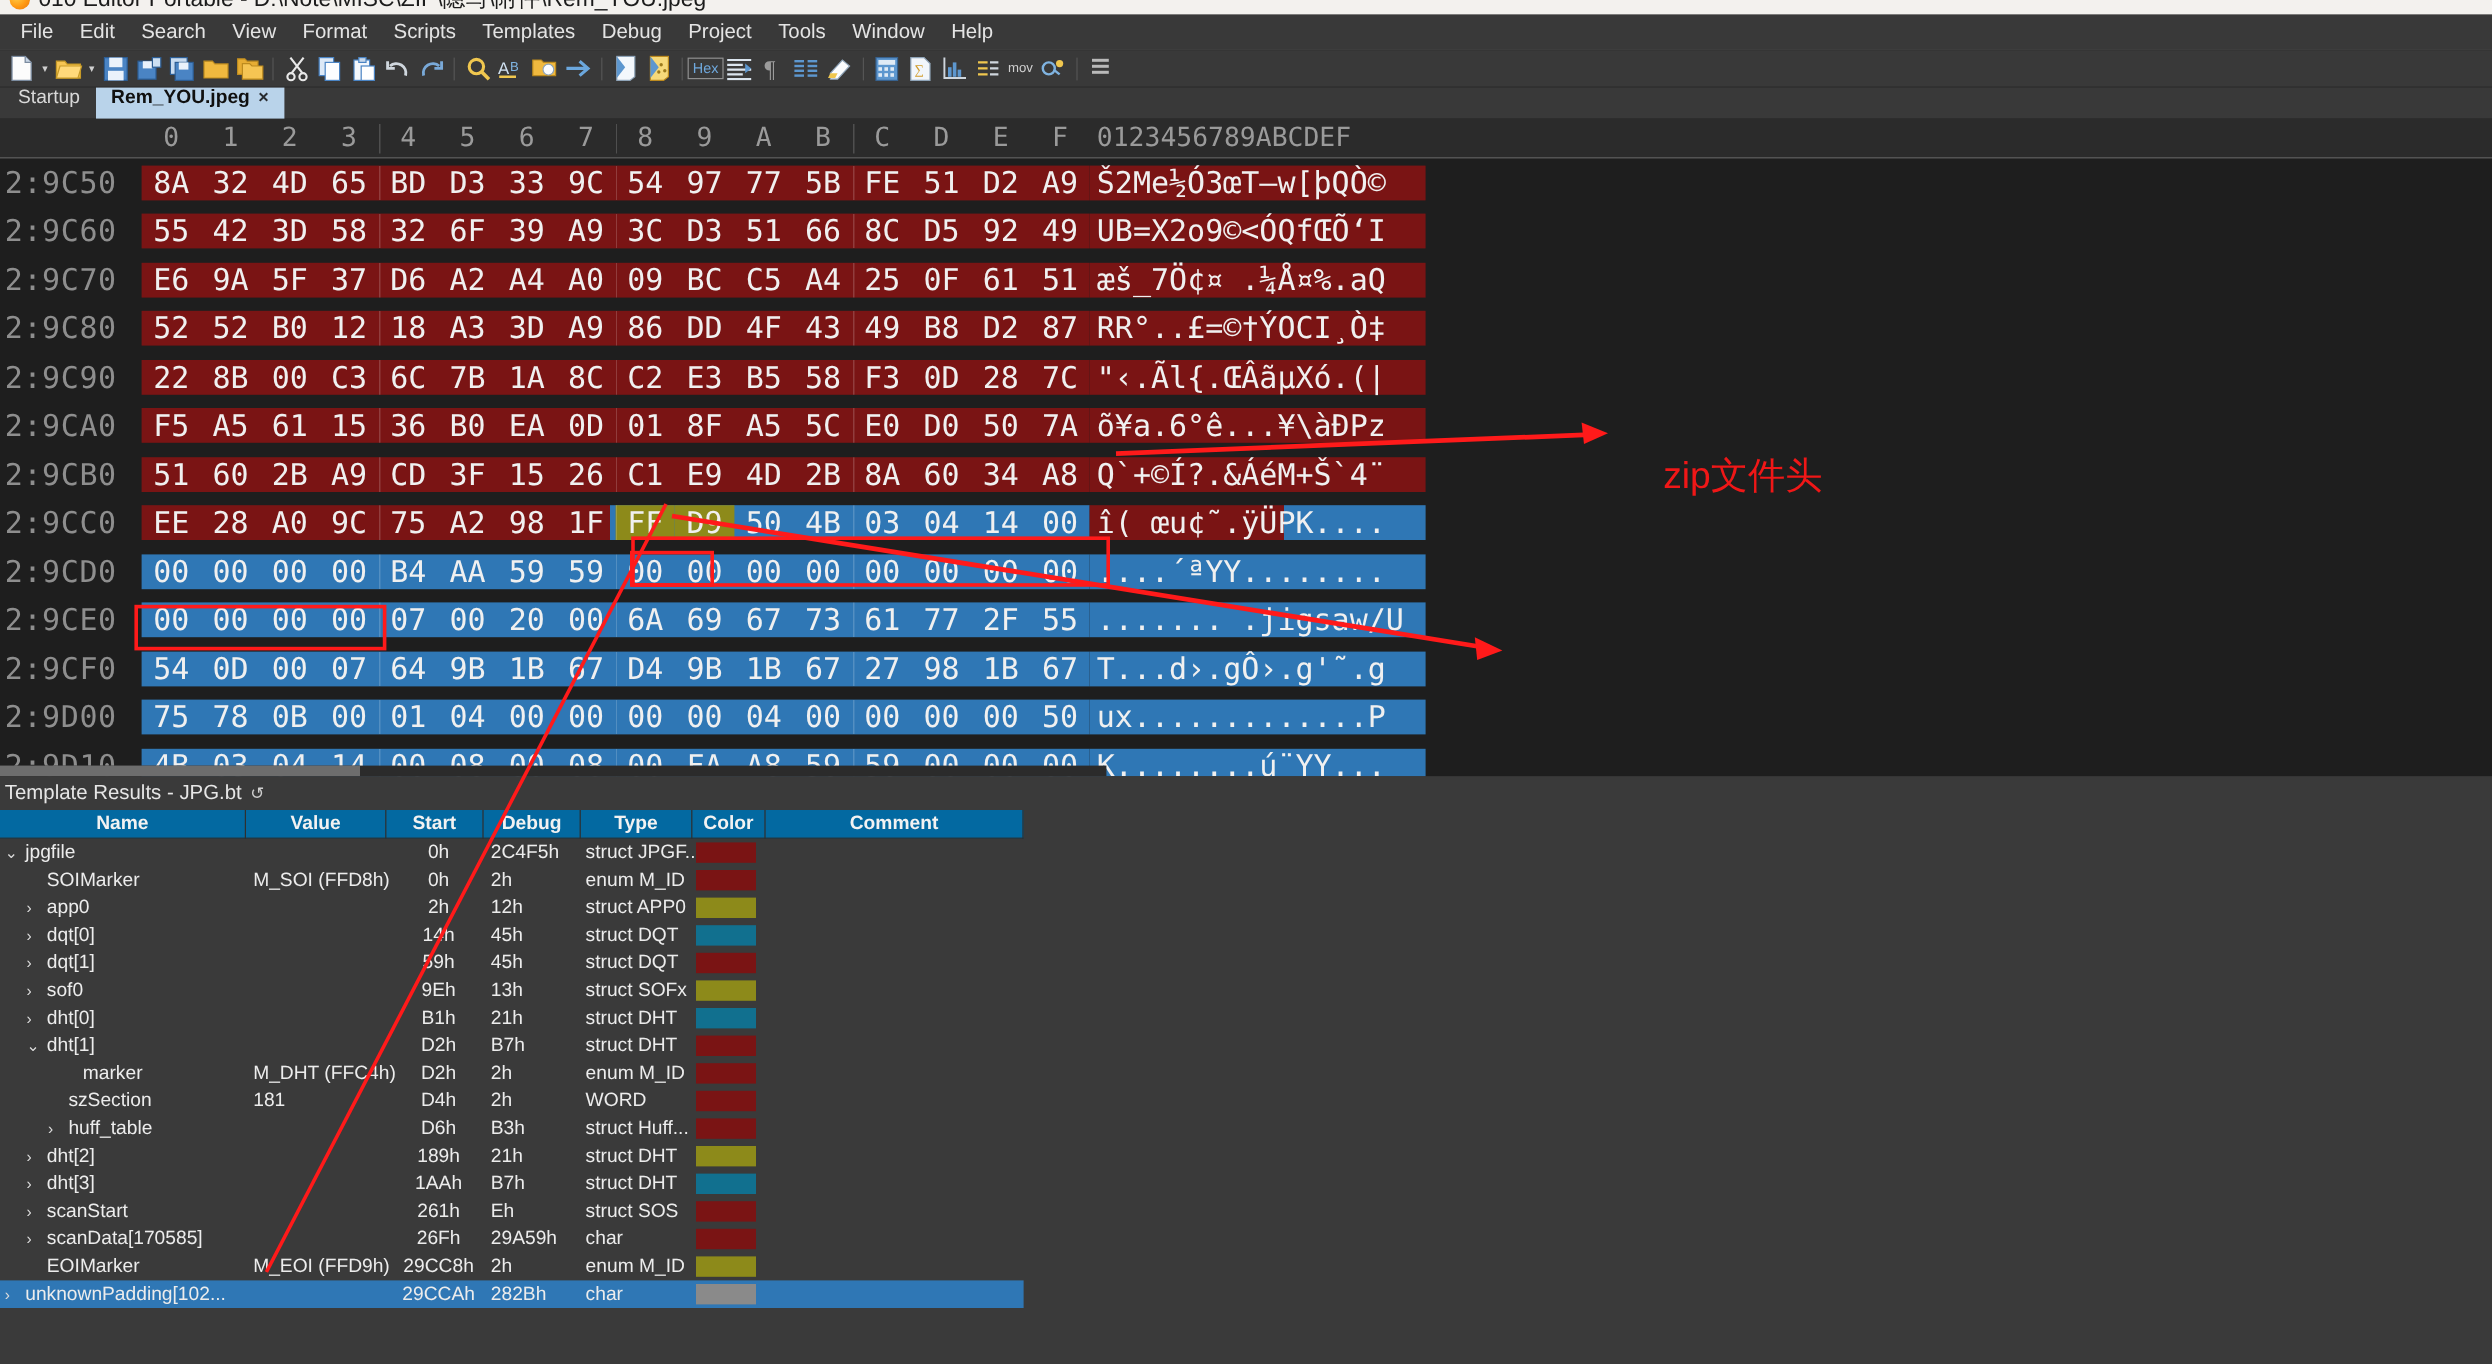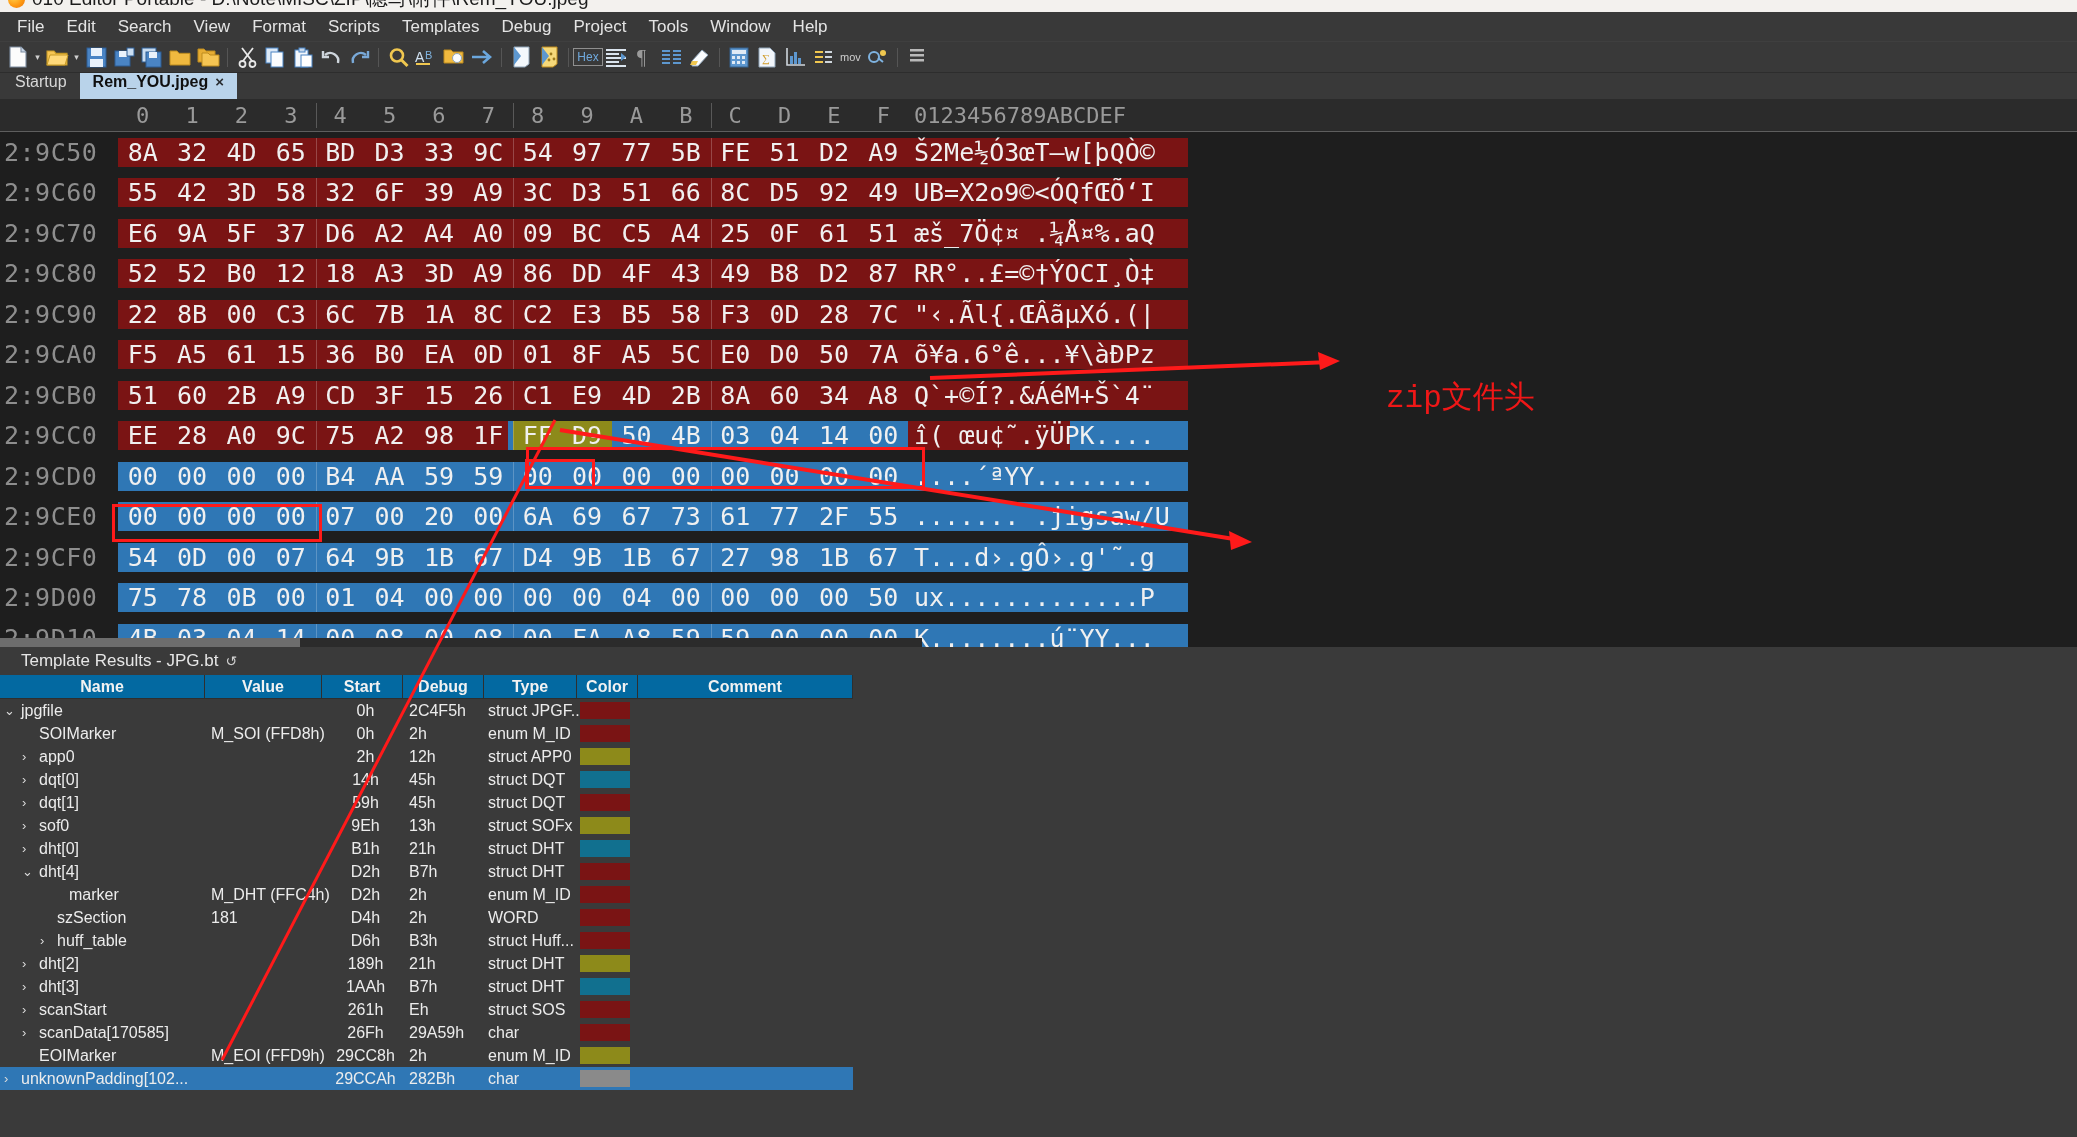--- a/index.html
+++ b/index.html
@@ -162,36 +162,35 @@
   
   #annlayer {
     position: absolute; inset: 0;
     pointer-events: none;
   }
   .ann-label {
     position: absolute;
     color: #f01717;
     font-size: 31px;
     white-space: nowrap;
-    font-family: Liberation Mono, monospace;
+    font-family: Liberation Sans, sans-serif;
   }
 
   
   #tmplpane {
     background: #3a3a3a;
     height: 100%;
     position: relative;
   }
   #tmpltitle {
     height: 28px;
     display:flex; align-items:center; gap:7px;
     color:#e6e6e6; font-size:17px;
     padding-left: 4px;
     background:#3a3a3a;
-    margin-left:17px;
   }
   #tmpltitle .reload { font-size: 14px; color:#cfcfcf; }
 
   #tmpltable { width: 853px; }
   .trow { display: flex; height: 23px; align-items: center; font-size: 16px; }
   .thead {
     background: #0369a1;
     color: #f2f2f2;
     font-weight: bold;
     height: 24px;
@@ -897,21 +896,21 @@
           <div class="c-size">21h</div>
           <div class="c-type">struct DHT</div>
           <div class="c-color">
             <span class="swatch" style="background: rgb(17, 112, 143);"></span>
           </div>
           <div class="c-comment"></div>
         </div>
         <div class="trow">
           <div class="c-name" style="padding-left: 22px;">
             <span class="tw">⌄</span>
-            <span>dht[4]</span>
+            <span>dht[1]</span>
           </div>
           <div class="c-value"></div>
           <div class="c-start">D2h</div>
           <div class="c-size">B7h</div>
           <div class="c-type">struct DHT</div>
           <div class="c-color">
             <span class="swatch" style="background: rgb(122, 20, 20);"></span>
           </div>
           <div class="c-comment"></div>
         </div>

